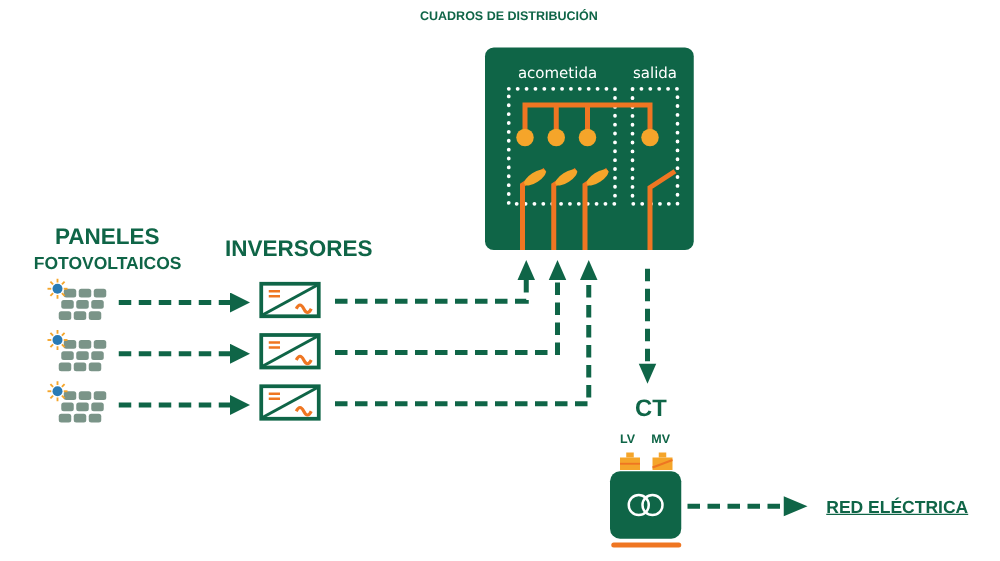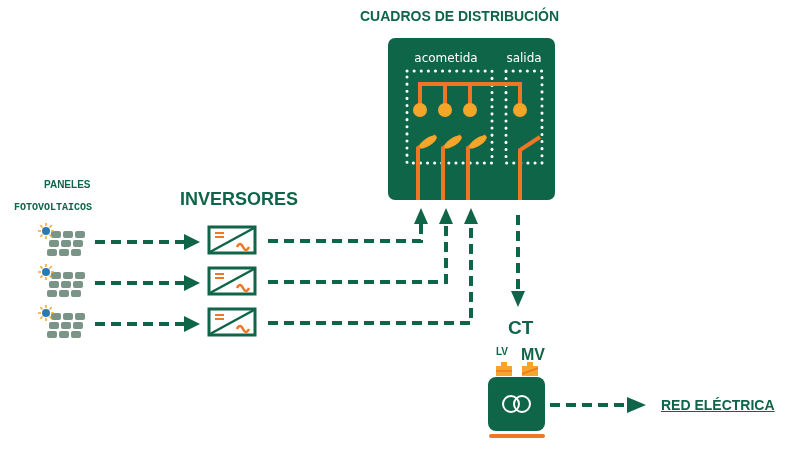--- a/index.html
+++ b/index.html
@@ -176,20 +176,20 @@
     <rect x="488" y="377" width="57" height="54" rx="8" fill="#0f6547"></rect>
     <circle cx="511" cy="404" r="8" fill="none" stroke="#ffffff" stroke-width="2"></circle>
     <circle cx="522" cy="404" r="8" fill="none" stroke="#ffffff" stroke-width="2"></circle>
     <rect x="489" y="434" width="56" height="4" rx="2" fill="#ef7622"></rect>
   </g>
 
   <path d="M550,405 H630" stroke="#0f6547" stroke-width="4" fill="none" stroke-dasharray="10 6"></path>
   <path d="M627,397 L646,405 L627,413 Z" fill="#0f6547"></path>
 </svg>
 
-<div class="lbl" style="left:360px;top:8px;font-size:14px;text-align:center;">CUADROS DE DISTRIBUCIÓN</div>
-<div class="lbl" style="left:44px;top:179px;font-size:10px;">PANELES</div>
-<div class="lbl" style="left:14px;top:202px;font-size:10px;font-family:Liberation Mono, monospace;">FOTOVOLTAICOS</div>
+<div class="lbl" style="left:336px;top:8px;font-size:10px;text-align:center;">CUADROS DE DISTRIBUCIÓN</div>
+<div class="lbl" style="left:44px;top:179px;font-size:18px;">PANELES</div>
+<div class="lbl" style="left:27px;top:202px;font-size:14px;">FOTOVOLTAICOS</div>
 <div class="lbl" style="left:180px;top:189px;font-size:18px;">INVERSORES</div>
 <div class="lbl" style="left:508px;top:317px;font-size:19px;">CT</div>
 <div class="lbl" style="left:496px;top:346px;font-size:10px;">LV</div>
-<div class="lbl" style="left:521px;top:346px;font-size:16px;">MV</div>
+<div class="lbl" style="left:521px;top:346px;font-size:10px;">MV</div>
 <div class="lbl" style="left:661px;top:397px;font-size:14px;text-decoration:underline;">RED ELÉCTRICA</div>
 
 </body></html>

